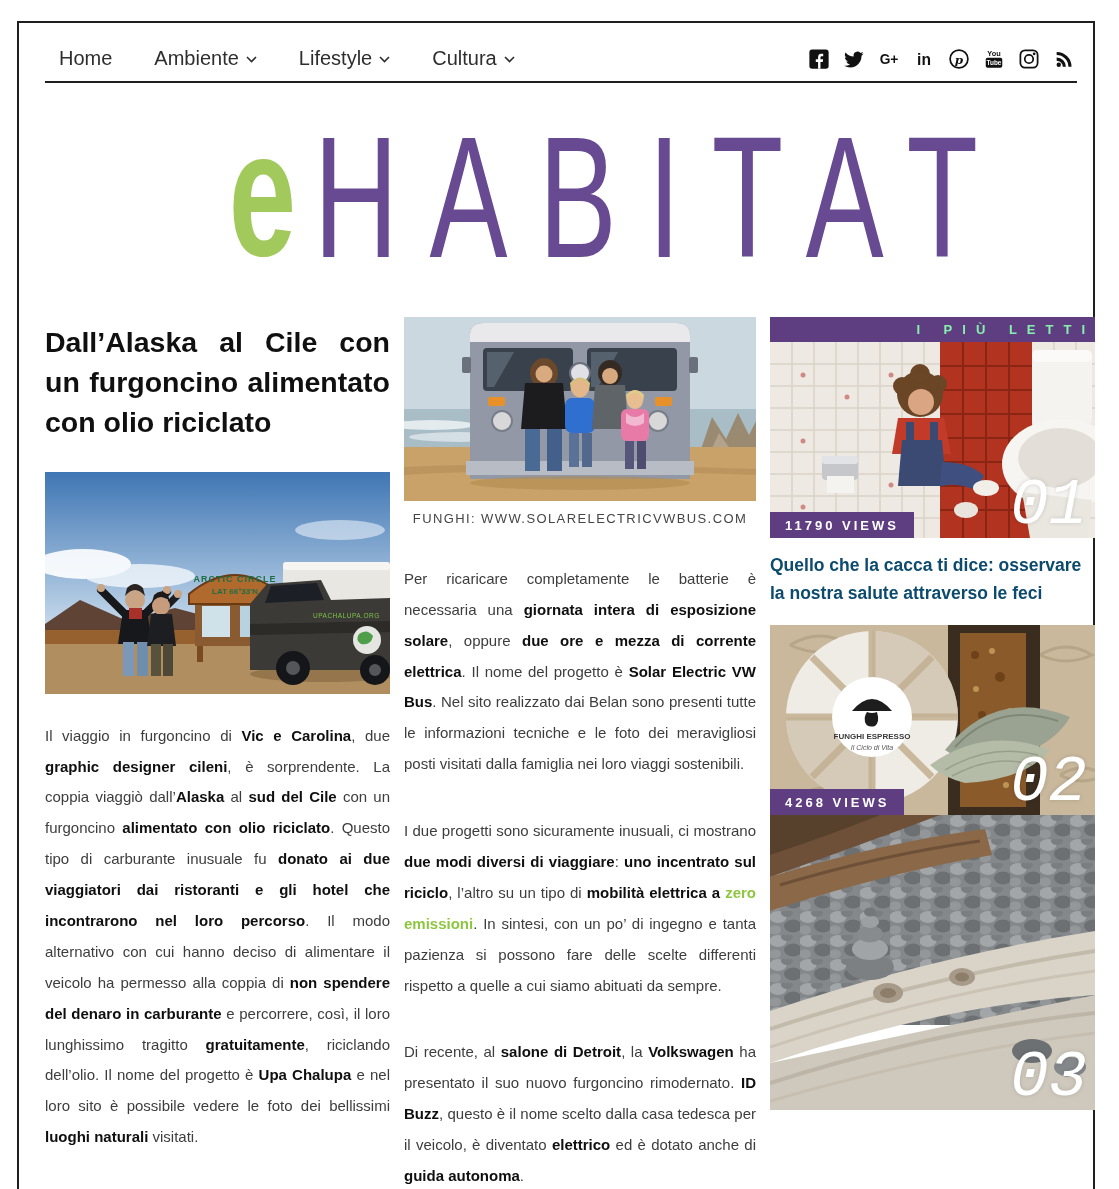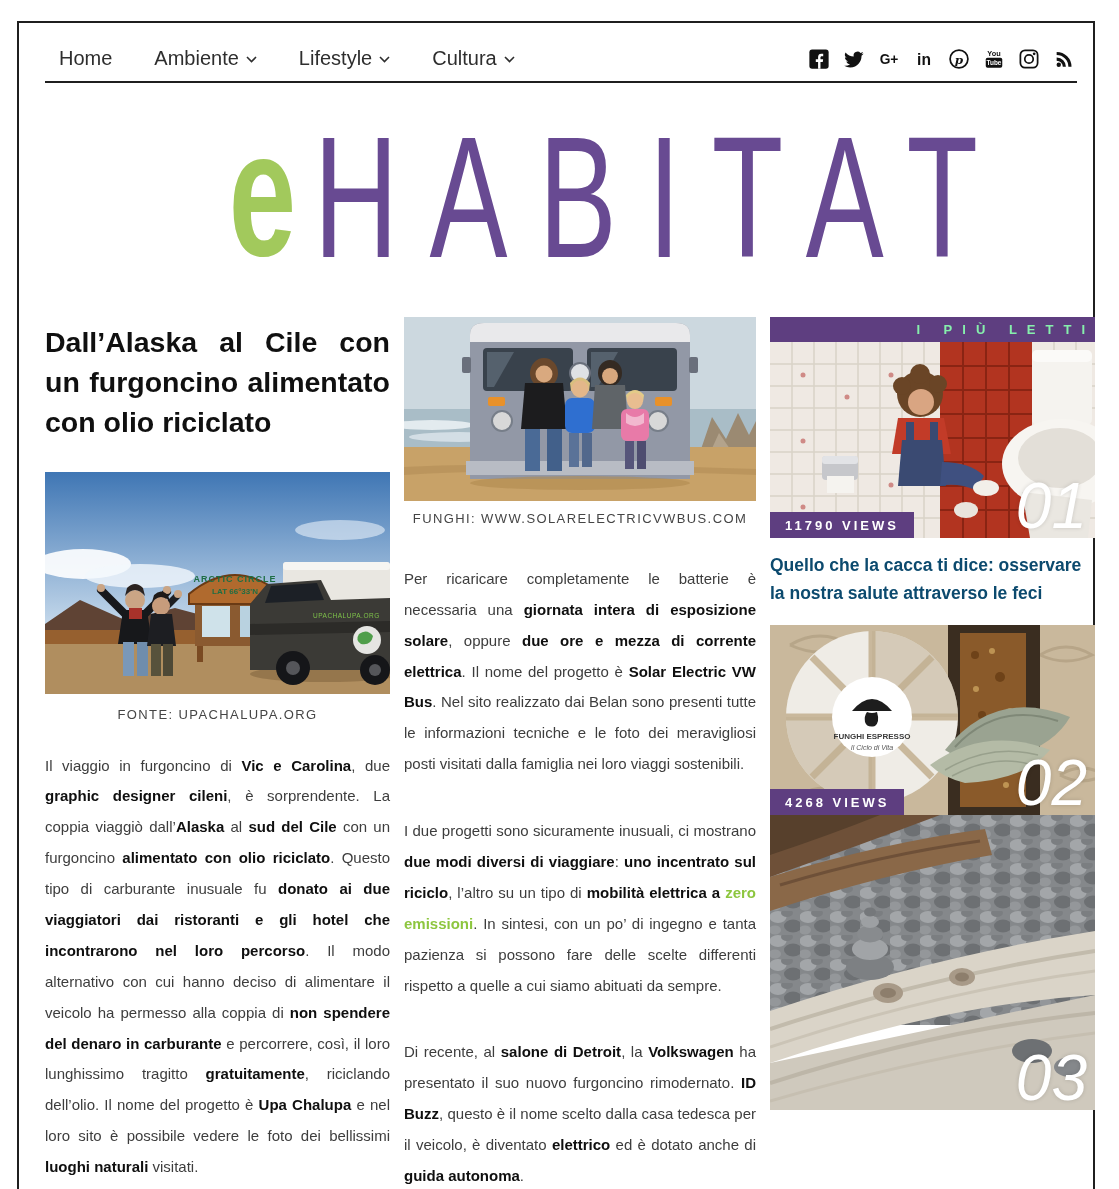--- a/index.html
+++ b/index.html
@@ -39,21 +39,21 @@
   .body-text .g { color:#8dc63f; cursor:pointer; }
   .col-left .fig { margin-top:29px; }
   .col-left .body-text { margin-top:27px; }
   .col-mid .caption { margin-top:10px; }
   .col-mid .body-text { margin-top:36px; }
   
   .sb-banner { background:#5e3e80; color:#86efac; text-align:right; font-size:13px; font-weight:bold; letter-spacing:10px; padding:5px 0 4px; line-height:1.2; }
   .sb-item { position:relative; }
   .sb-img { position:relative; line-height:0; }
   .views-badge { position:absolute; left:0; bottom:0; background:#5e3e80; color:#fff; font-size:13px; font-weight:bold; letter-spacing:3px; padding:7px 15px 6px; line-height:1; }
-  .rank { position:absolute; right:8px; bottom:0; font-family:Liberation Sans, sans-serif; font-style:italic; font-size:64px; color:#fff; line-height:1; text-shadow:0 0 4px rgba(0,0,0,.15); }
+  .rank { position:absolute; right:8px; bottom:0; font-family:Liberation Mono, monospace; font-style:italic; font-size:64px; color:#fff; line-height:1; text-shadow:0 0 4px rgba(0,0,0,.15); }
   .sb-title { font-size:17.5px; font-weight:bold; color:#0c4a6e; line-height:1.65; margin:13px 0 17px; cursor:pointer; }
 </style>
 </head>
 <body>
 
 <div class="frame">
 
   <div class="topbar">
     <nav class="nav">
       <div class="nav-item">
@@ -178,21 +178,20 @@
           <rect x="92" y="170" width="11" height="34" fill="#6f8dad"></rect>
           <path d="M112 144 L132 124" stroke="#1d1e22" stroke-width="7" stroke-linecap="round"></path>
           <circle cx="133" cy="122" r="4" fill="#caa585"></circle>
           <circle cx="116" cy="134" r="9" fill="#c79c7c"></circle>
           <path d="M107 130 q9 -11 18 0 l-2 -7 q-7 -7 -14 0 z" fill="#1f1a18"></path>
           <path d="M106 142 L127 142 L131 174 L102 174 Z" fill="#1d1e22"></path>
           <rect x="106" y="172" width="10" height="32" fill="#57523c"></rect>
           <rect x="118" y="172" width="10" height="32" fill="#4e4936"></rect>
         </svg>
       </figure>
-      <figcaption class="caption">FONTE: UPACHALUPA.ORG</figcaption>
 
       <p class="body-text"><span>Il viaggio in furgoncino di </span><span class="b">Vic e Carolina</span><span>, due </span><span class="b">graphic designer cileni</span><span>, è sorprendente. La coppia viaggiò dall’</span><span class="b">Alaska</span><span> al </span><span class="b">sud del Cile</span><span> con un furgoncino </span><span class="b">alimentato con olio riciclato</span><span>. Questo tipo di carburante inusuale fu </span><span class="b">donato ai due viaggiatori dai ristoranti e gli hotel che incontrarono nel loro percorso</span><span>. Il modo alternativo con cui hanno deciso di alimentare il veicolo ha permesso alla coppia di </span><span class="b">non spendere del denaro in carburante</span><span> e percorrere, così, il loro lunghissimo tragitto </span><span class="b">gratuitamente</span><span>, riciclando dell’olio. Il nome del progetto è </span><span class="b">Upa Chalupa</span><span> e nel loro sito è possibile vedere le foto dei bellissimi </span><span class="b">luoghi naturali</span><span> visitati.</span></p>
     </div>
 
     <div class="col-mid">
       <figure class="fig">
         <svg width="352" height="184" viewBox="0 0 352 184">
           <rect width="352" height="132" fill="#ccd8df"></rect>
           <rect y="92" width="352" height="42" fill="#a9bdc7"></rect>
           <ellipse cx="28" cy="108" rx="42" ry="5" fill="#e9eff3" opacity=".9"></ellipse>

